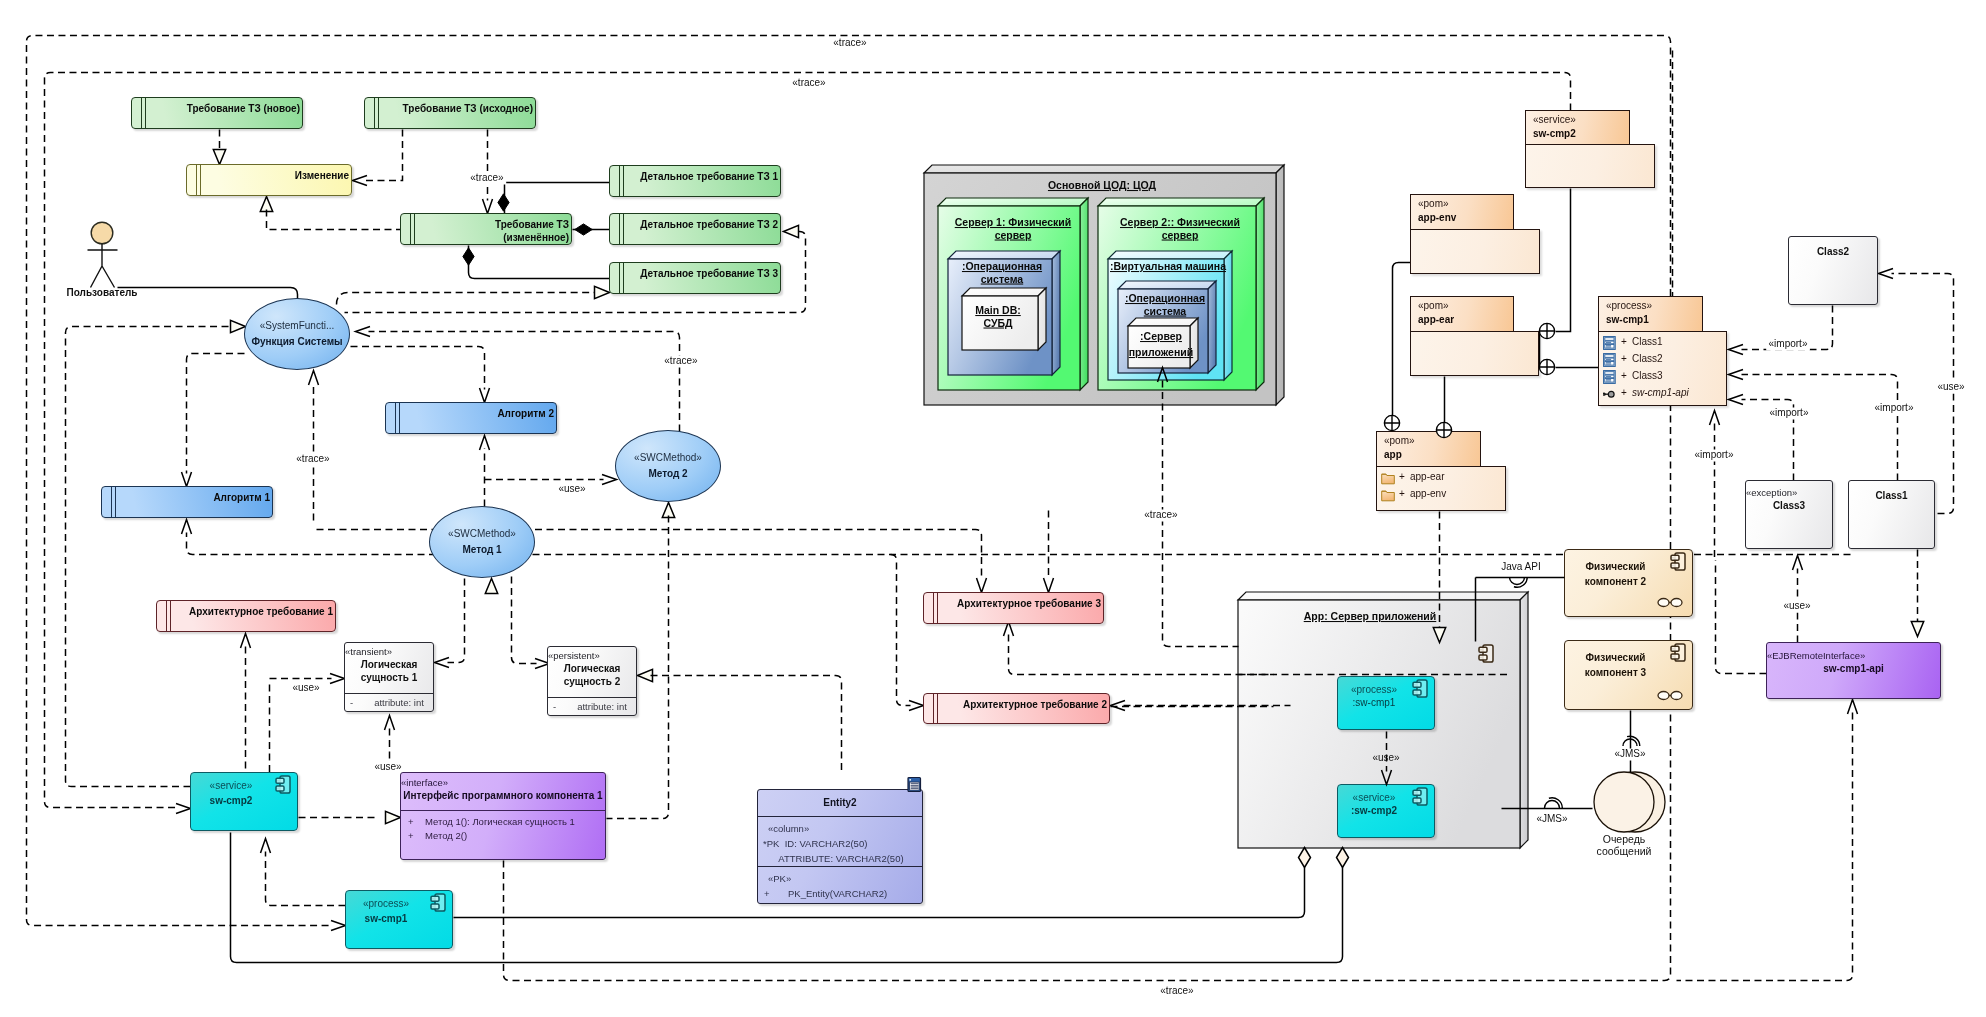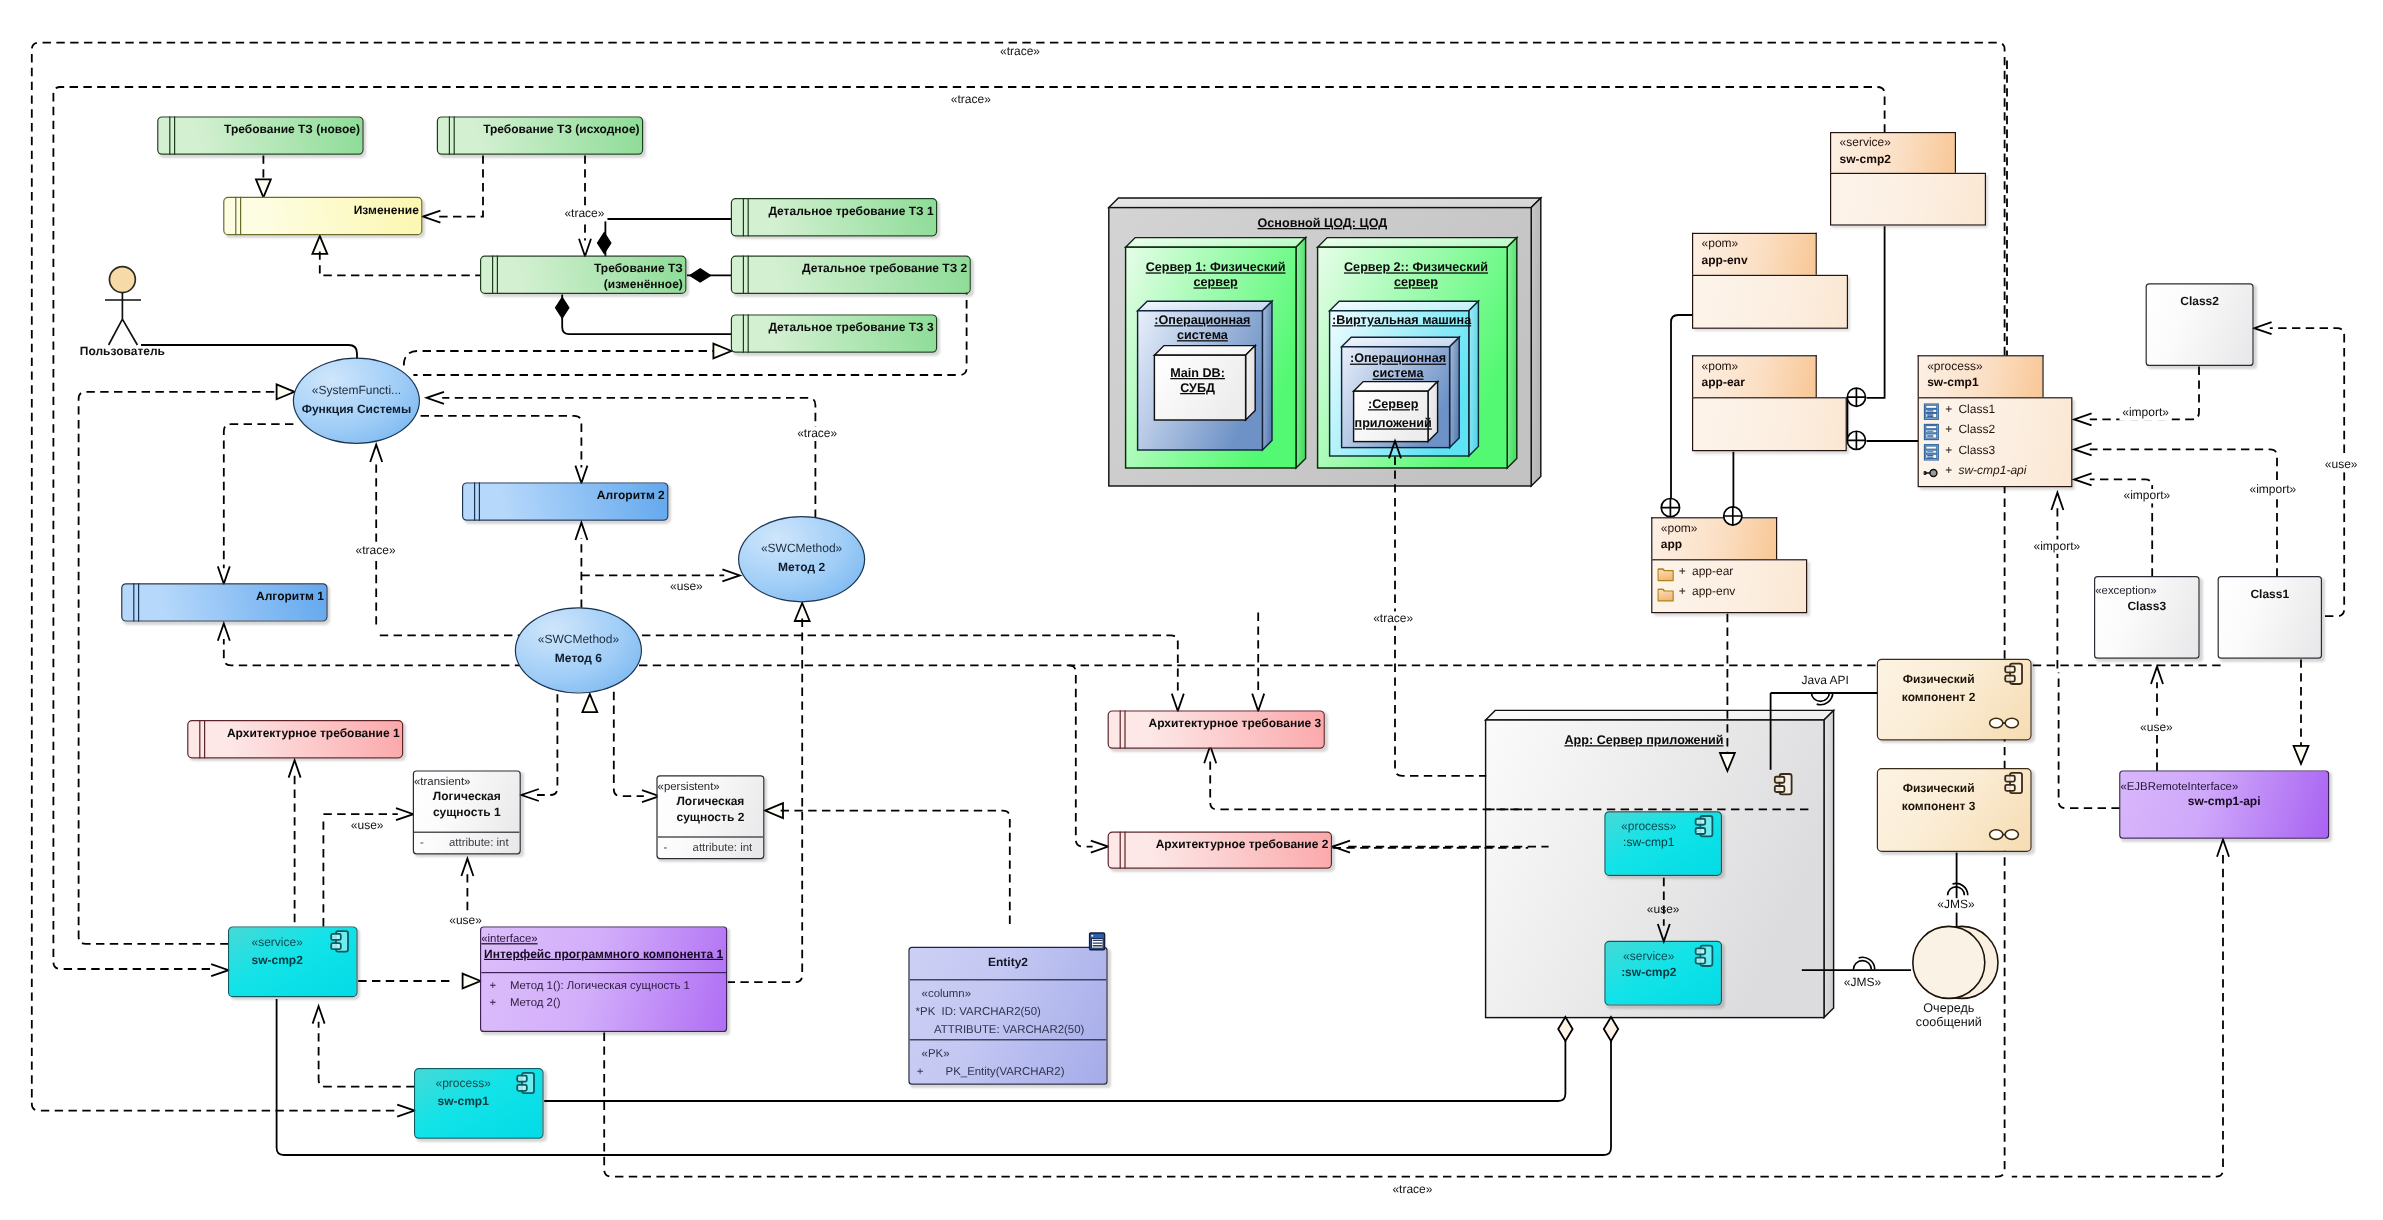--- a/index.html
+++ b/index.html
@@ -498,21 +498,21 @@
       <div class="b1" style="border-color:#1e3d1e"></div>
       <div class="b2" style="border-color:#1e3d1e"></div>
       <div class="rl">Требование ТЗ
 (изменённое)</div>
     </div>
     <div class="req" style="left:609px;top:165px;width:172px;height:32px;background:linear-gradient(78deg,#d3f0d1 0%,#d3f0d1 20%,#8ddc97 100%);border-color:#1e3d1e;">
       <div class="b1" style="border-color:#1e3d1e"></div>
       <div class="b2" style="border-color:#1e3d1e"></div>
       <div class="rl">Детальное требование ТЗ 1</div>
     </div>
-    <div class="req" style="left:609px;top:213px;width:200px;height:32px;background:linear-gradient(78deg,#d3f0d1 0%,#d3f0d1 20%,#8ddc97 100%);border-color:#1e3d1e;">
+    <div class="req" style="left:609px;top:213px;width:172px;height:32px;background:linear-gradient(78deg,#d3f0d1 0%,#d3f0d1 20%,#8ddc97 100%);border-color:#1e3d1e;">
       <div class="b1" style="border-color:#1e3d1e"></div>
       <div class="b2" style="border-color:#1e3d1e"></div>
       <div class="rl">Детальное требование ТЗ 2</div>
     </div>
     <div class="req" style="left:609px;top:262px;width:172px;height:32px;background:linear-gradient(78deg,#d3f0d1 0%,#d3f0d1 20%,#8ddc97 100%);border-color:#1e3d1e;">
       <div class="b1" style="border-color:#1e3d1e"></div>
       <div class="b2" style="border-color:#1e3d1e"></div>
       <div class="rl">Детальное требование ТЗ 3</div>
     </div>
     <div class="req lft" style="left:385px;top:402px;width:172px;height:32px;background:linear-gradient(78deg,#b6d8fb 0%,#b6d8fb 20%,#63a8ee 100%);border-color:#1b3452;">
@@ -543,21 +543,21 @@
     <div class="uc" style="left:244px;top:298px;width:106px;height:72px;background:radial-gradient(ellipse at 30% 25%, #cfe6fb 0%, #9fcdf7 55%, #6fb0ee 100%);">
       <div class="st">«SystemFuncti...</div>
       <div class="nm">Функция Системы</div>
     </div>
     <div class="uc" style="left:615px;top:430px;width:106px;height:72px;background:radial-gradient(ellipse at 30% 25%, #cfe6fb 0%, #9fcdf7 55%, #6fb0ee 100%);">
       <div class="st">«SWCMethod»</div>
       <div class="nm">Метод 2</div>
     </div>
     <div class="uc" style="left:429px;top:506px;width:106px;height:72px;background:radial-gradient(ellipse at 30% 25%, #cfe6fb 0%, #9fcdf7 55%, #6fb0ee 100%);">
       <div class="st">«SWCMethod»</div>
-      <div class="nm">Метод 6</div>
+      <div class="nm">Метод 1</div>
     </div>
     <div class="cbox" style="left:344px;top:642px;width:90px;height:70px;background:linear-gradient(110deg,#ffffff 0%,#fbfbfb 35%,#e7e7e9 100%);border-color:#2b2b33;">
       <div class="st" style="margin-top:3px;">«transient»</div>
       <div class="nm">Логическая
 сущность 1</div>
       <div class="dv" style="top:50px;"></div>
       <div class="at" style="left:5px;top:53px;">-</div>
       <div class="at" style="left:20px;top:53px;width:68px;text-align:center;">attribute: int</div>
     </div>
     <div class="cbox" style="left:547px;top:646px;width:90px;height:70px;background:linear-gradient(110deg,#ffffff 0%,#fbfbfb 35%,#e7e7e9 100%);border-color:#2b2b33;">
@@ -575,21 +575,21 @@
       <div class="st" style="margin-top:6px;">«exception»</div>
       <div class="nm">Class3</div>
     </div>
     <div class="cbox" style="left:1848px;top:480px;width:87px;height:69px;background:linear-gradient(110deg,#ffffff 0%,#fbfbfb 35%,#e7e7e9 100%);border-color:#2b2b33;">
       <div class="nm" style="margin-top:8px;">Class1</div>
     </div>
     <div class="cbox" style="left:1766px;top:642px;width:175px;height:57px;background:linear-gradient(105deg,#d8b6fb 0%,#cfa9fa 40%,#a963f2 100%);border-color:#3d2258;">
       <div class="st" style="margin-top:7px;color:#241437;">«EJBRemoteInterface»</div>
       <div class="nm" style="color:#15091f;">sw-cmp1-api</div>
     </div>
-    <div class="cbox" style="left:400px;top:772px;width:206px;height:88px;background:linear-gradient(105deg,#ddbdfb 0%,#d2aefa 45%,#b06ef4 100%);border-color:#3d2258;text-decoration:underline;">
+    <div class="cbox" style="left:400px;top:772px;width:206px;height:88px;background:linear-gradient(105deg,#ddbdfb 0%,#d2aefa 45%,#b06ef4 100%);border-color:#3d2258;">
       <div class="st" style="margin-top:4px;color:#231336;">«interface»</div>
       <div class="nm" style="color:#150a20;">Интерфейс программного компонента 1</div>
       <div class="dv" style="top:37px;border-color:#3d2258;"></div>
       <div class="at" style="left:7px;top:42px;color:#2b1a3d;">+</div>
       <div class="at" style="left:24px;top:42px;color:#2b1a3d;">Метод 1(): Логическая сущность 1</div>
       <div class="at" style="left:7px;top:56px;color:#2b1a3d;">+</div>
       <div class="at" style="left:24px;top:56px;color:#2b1a3d;">Метод 2()</div>
     </div>
     <div class="cbox" style="left:757px;top:789px;width:166px;height:115px;background:linear-gradient(115deg,#cdd0f4 0%,#c3c7f2 40%,#a5abe9 100%);border-color:#23243a;">
       <div class="nm" style="margin-top:6px;color:#10121f;">Entity2</div>

